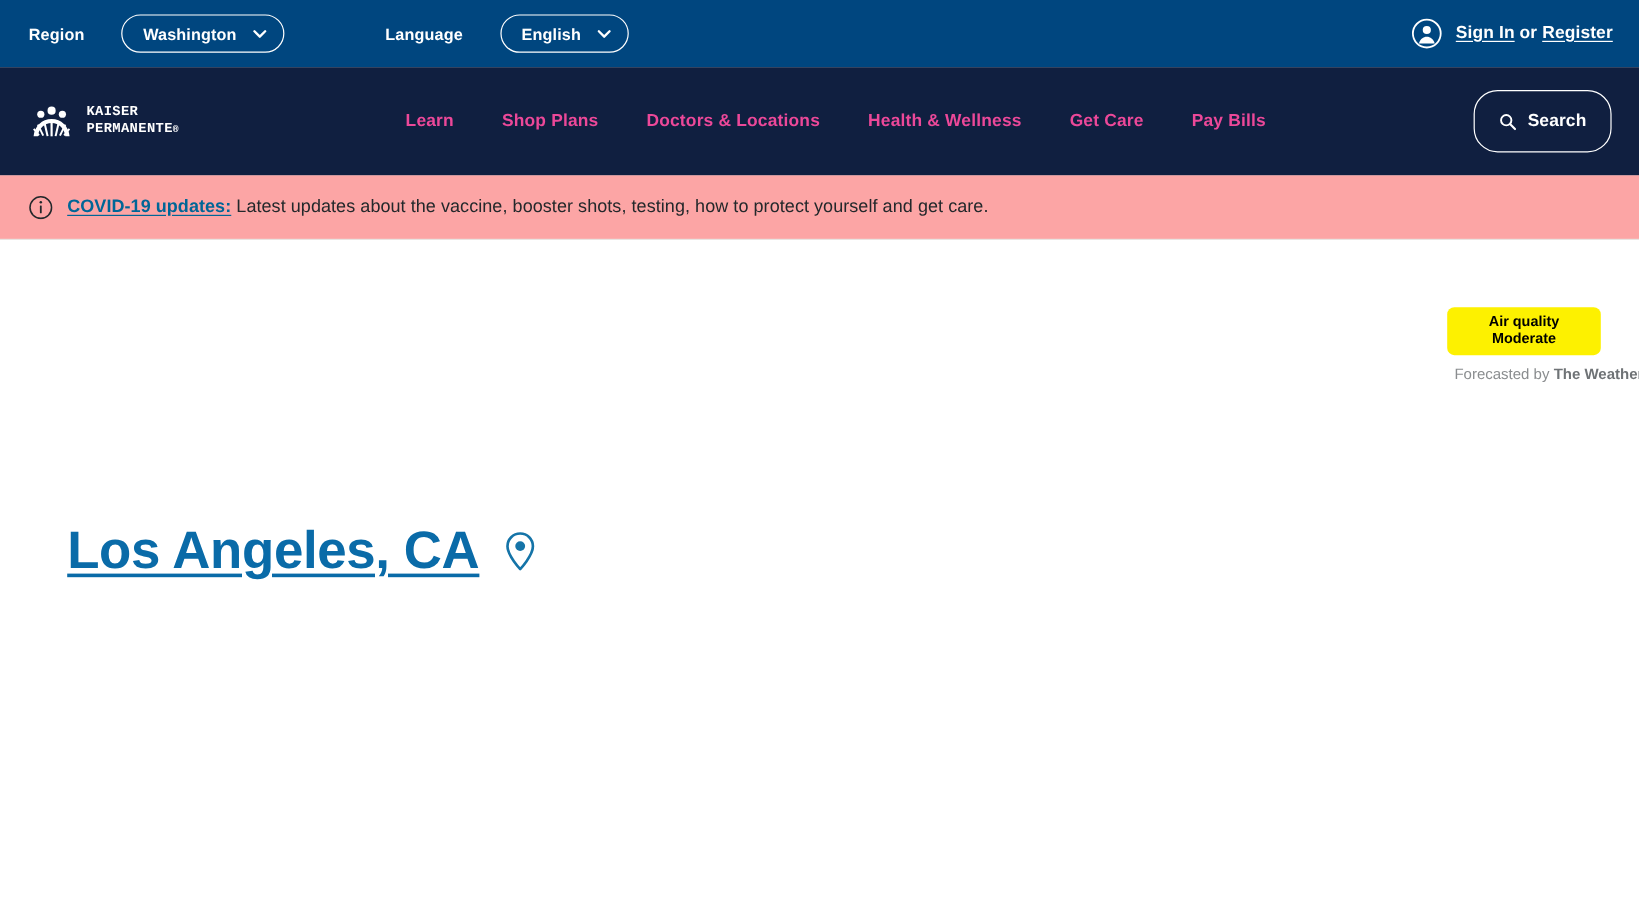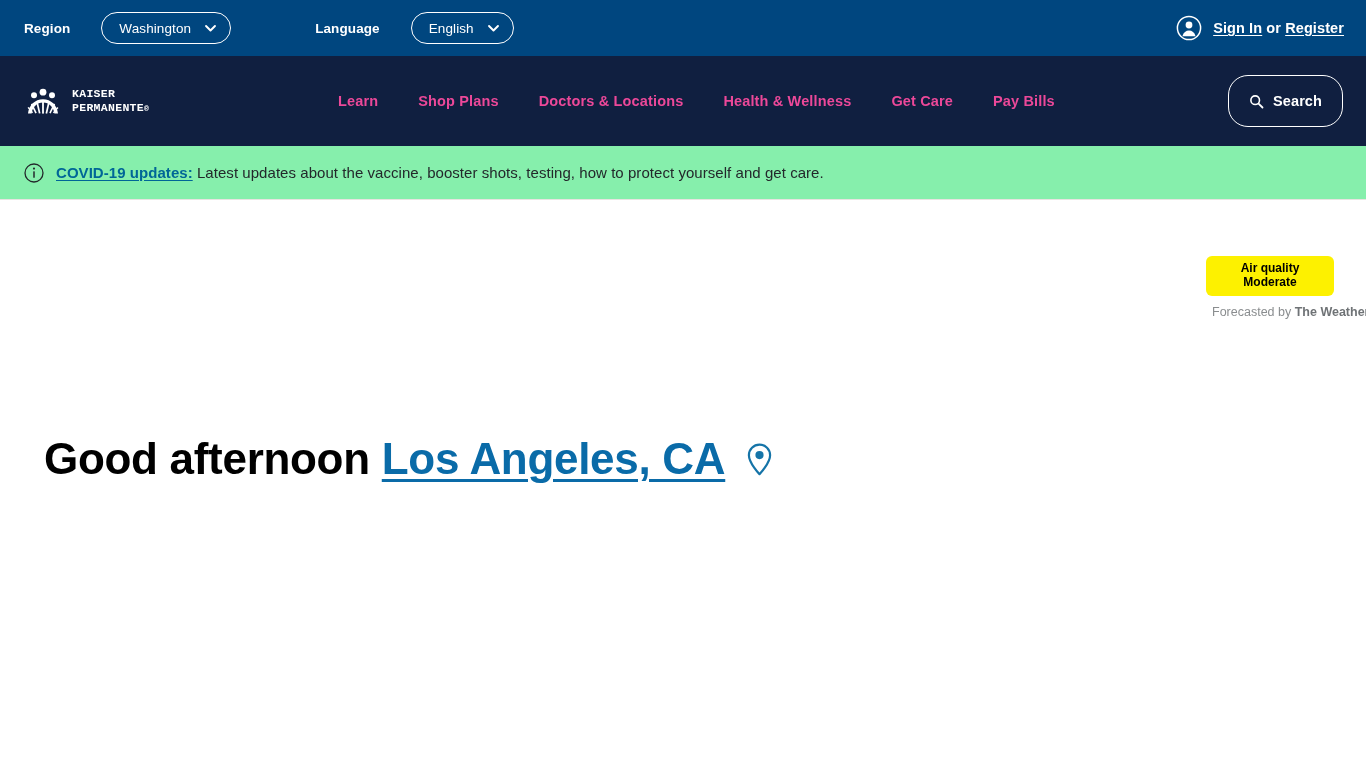--- a/index.html
+++ b/index.html
@@ -36,21 +36,21 @@
     border: 1px solid #ffffff;
     border-radius: 16px;
     display: flex;
     align-items: center;
     padding: 0 13px 0 17px;
     background: transparent;
     cursor: pointer;
   }
   .util-select .sel-text {
     font-size: 13.5px;
-    font-weight: normal;
+    font-weight: bold;
     color: #ffffff;
     letter-spacing: .1px;
   }
   .chev {
     margin-left: 13px;
     display: inline-block;
     width: 13px; height: 13px;
   }
   .chev svg { display: block; }
   .gap-lang { width: 44px; }
@@ -136,21 +136,21 @@
   .search-btn .s-ico { width: 15px; height: 15px; margin-right: 9px; }
   .search-btn .s-label {
     font-size: 14.5px;
     font-weight: bold;
     letter-spacing: .1px;
   }
 
   
   .covid-banner {
     height: 54px;
-    background: #86efac;
+    background: #fca5a5;
     border-bottom: 1px solid #e8e4e1;
     display: flex;
     align-items: center;
     padding: 0 24px;
   }
   .info-ico { width: 20px; height: 20px; margin-right: 12px; flex: none; }
   .covid-text {
     font-size: 15px;
     color: #23282b;
     letter-spacing: .05px;
@@ -325,21 +325,20 @@
       <circle cx="10" cy="5.6" r="1.05" fill="#23282b"></circle>
       <rect x="9.25" y="8.2" width="1.5" height="6.6" rx=".5" fill="#23282b"></rect>
     </svg>
   </span>
   <span class="covid-text"><a class="covid-link" href="#">COVID-19 updates:</a><span> Latest updates about the vaccine, booster shots, testing, how to protect yourself and get care.</span></span>
 </div>
 
 <div class="content">
 
   <div class="greeting">
-    <span class="greet-text">Good afternoon</span>
     <a class="location-link" href="#">Los Angeles, CA</a>
     <span class="pin-ico">
       <svg viewBox="0 0 25 33" width="25" height="33" aria-hidden="true">
         <path d="M12.5 1.6 C6.6 1.6 1.9 6.3 1.9 12.2 C1.9 20.0 12.5 31.2 12.5 31.2 C12.5 31.2 23.1 20.0 23.1 12.2 C23.1 6.3 18.4 1.6 12.5 1.6 Z" fill="none" stroke="#1574a8" stroke-width="2.2" stroke-linejoin="round"></path>
         <circle cx="12.5" cy="12.1" r="4.1" fill="#1574a8"></circle>
       </svg>
     </span>
   </div>
 
   <div class="weather">

